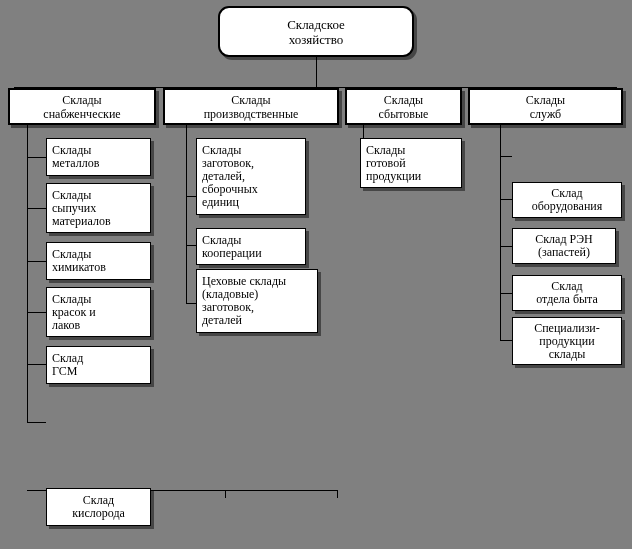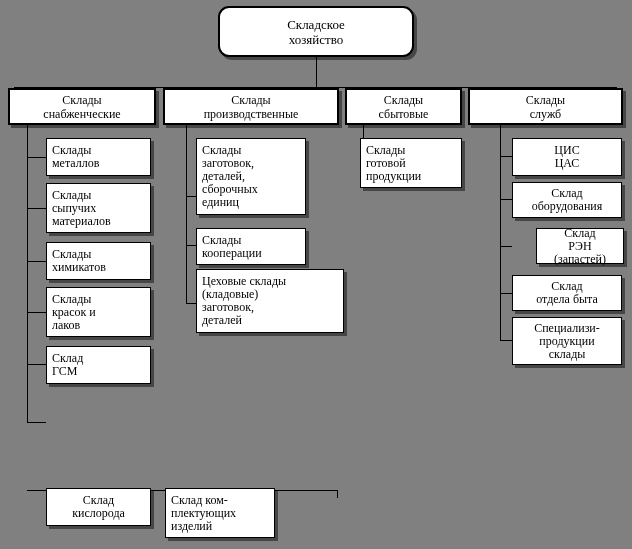--- a/index.html
+++ b/index.html
@@ -116,40 +116,35 @@
   <div class="node leftalign" style="left:46px;top:346px;width:105px;height:38px;">Склад
 ГСМ</div>
 
   <div class="node leftalign" style="left:196px;top:138px;width:110px;height:77px;">Склады
 заготовок,
 деталей,
 сборочных
 единиц</div>
   <div class="node leftalign" style="left:196px;top:228px;width:110px;height:37px;">Склады
 кооперации</div>
-  <div class="node leftalign" style="left:196px;top:269px;width:148px;height:64px;">Цеховые склады
+  <div class="node leftalign" style="left:196px;top:269px;width:122px;height:64px;">Цеховые склады
 (кладовые)
 заготовок,
 деталей</div>
 
   <div class="node leftalign" style="left:360px;top:138px;width:102px;height:50px;">Склады
 готовой
 продукции</div>
 
-  <div class="node" style="left:512px;top:138px;width:110px;height:38px;">ЦИС
-ЦАС</div>
   <div class="node" style="left:512px;top:182px;width:110px;height:36px;">Склад
 оборудования</div>
-  <div class="node" style="left:536px;top:228px;width:88px;height:36px;">Склад РЭН
+  <div class="node" style="left:512px;top:228px;width:104px;height:36px;">Склад РЭН
 (запастей)</div>
   <div class="node" style="left:512px;top:275px;width:110px;height:36px;">Склад
 отдела быта</div>
   <div class="node" style="left:512px;top:317px;width:110px;height:48px;">Специализи-
 продукции
 склады</div>
 
   <div class="node" style="left:46px;top:488px;width:105px;height:38px;">Склад
 кислорода</div>
-  <div class="node leftalign" style="left:165px;top:488px;width:110px;height:50px;">Склад ком-
-плектующих
-изделий</div>
 
 </div>
 
 </body></html>

